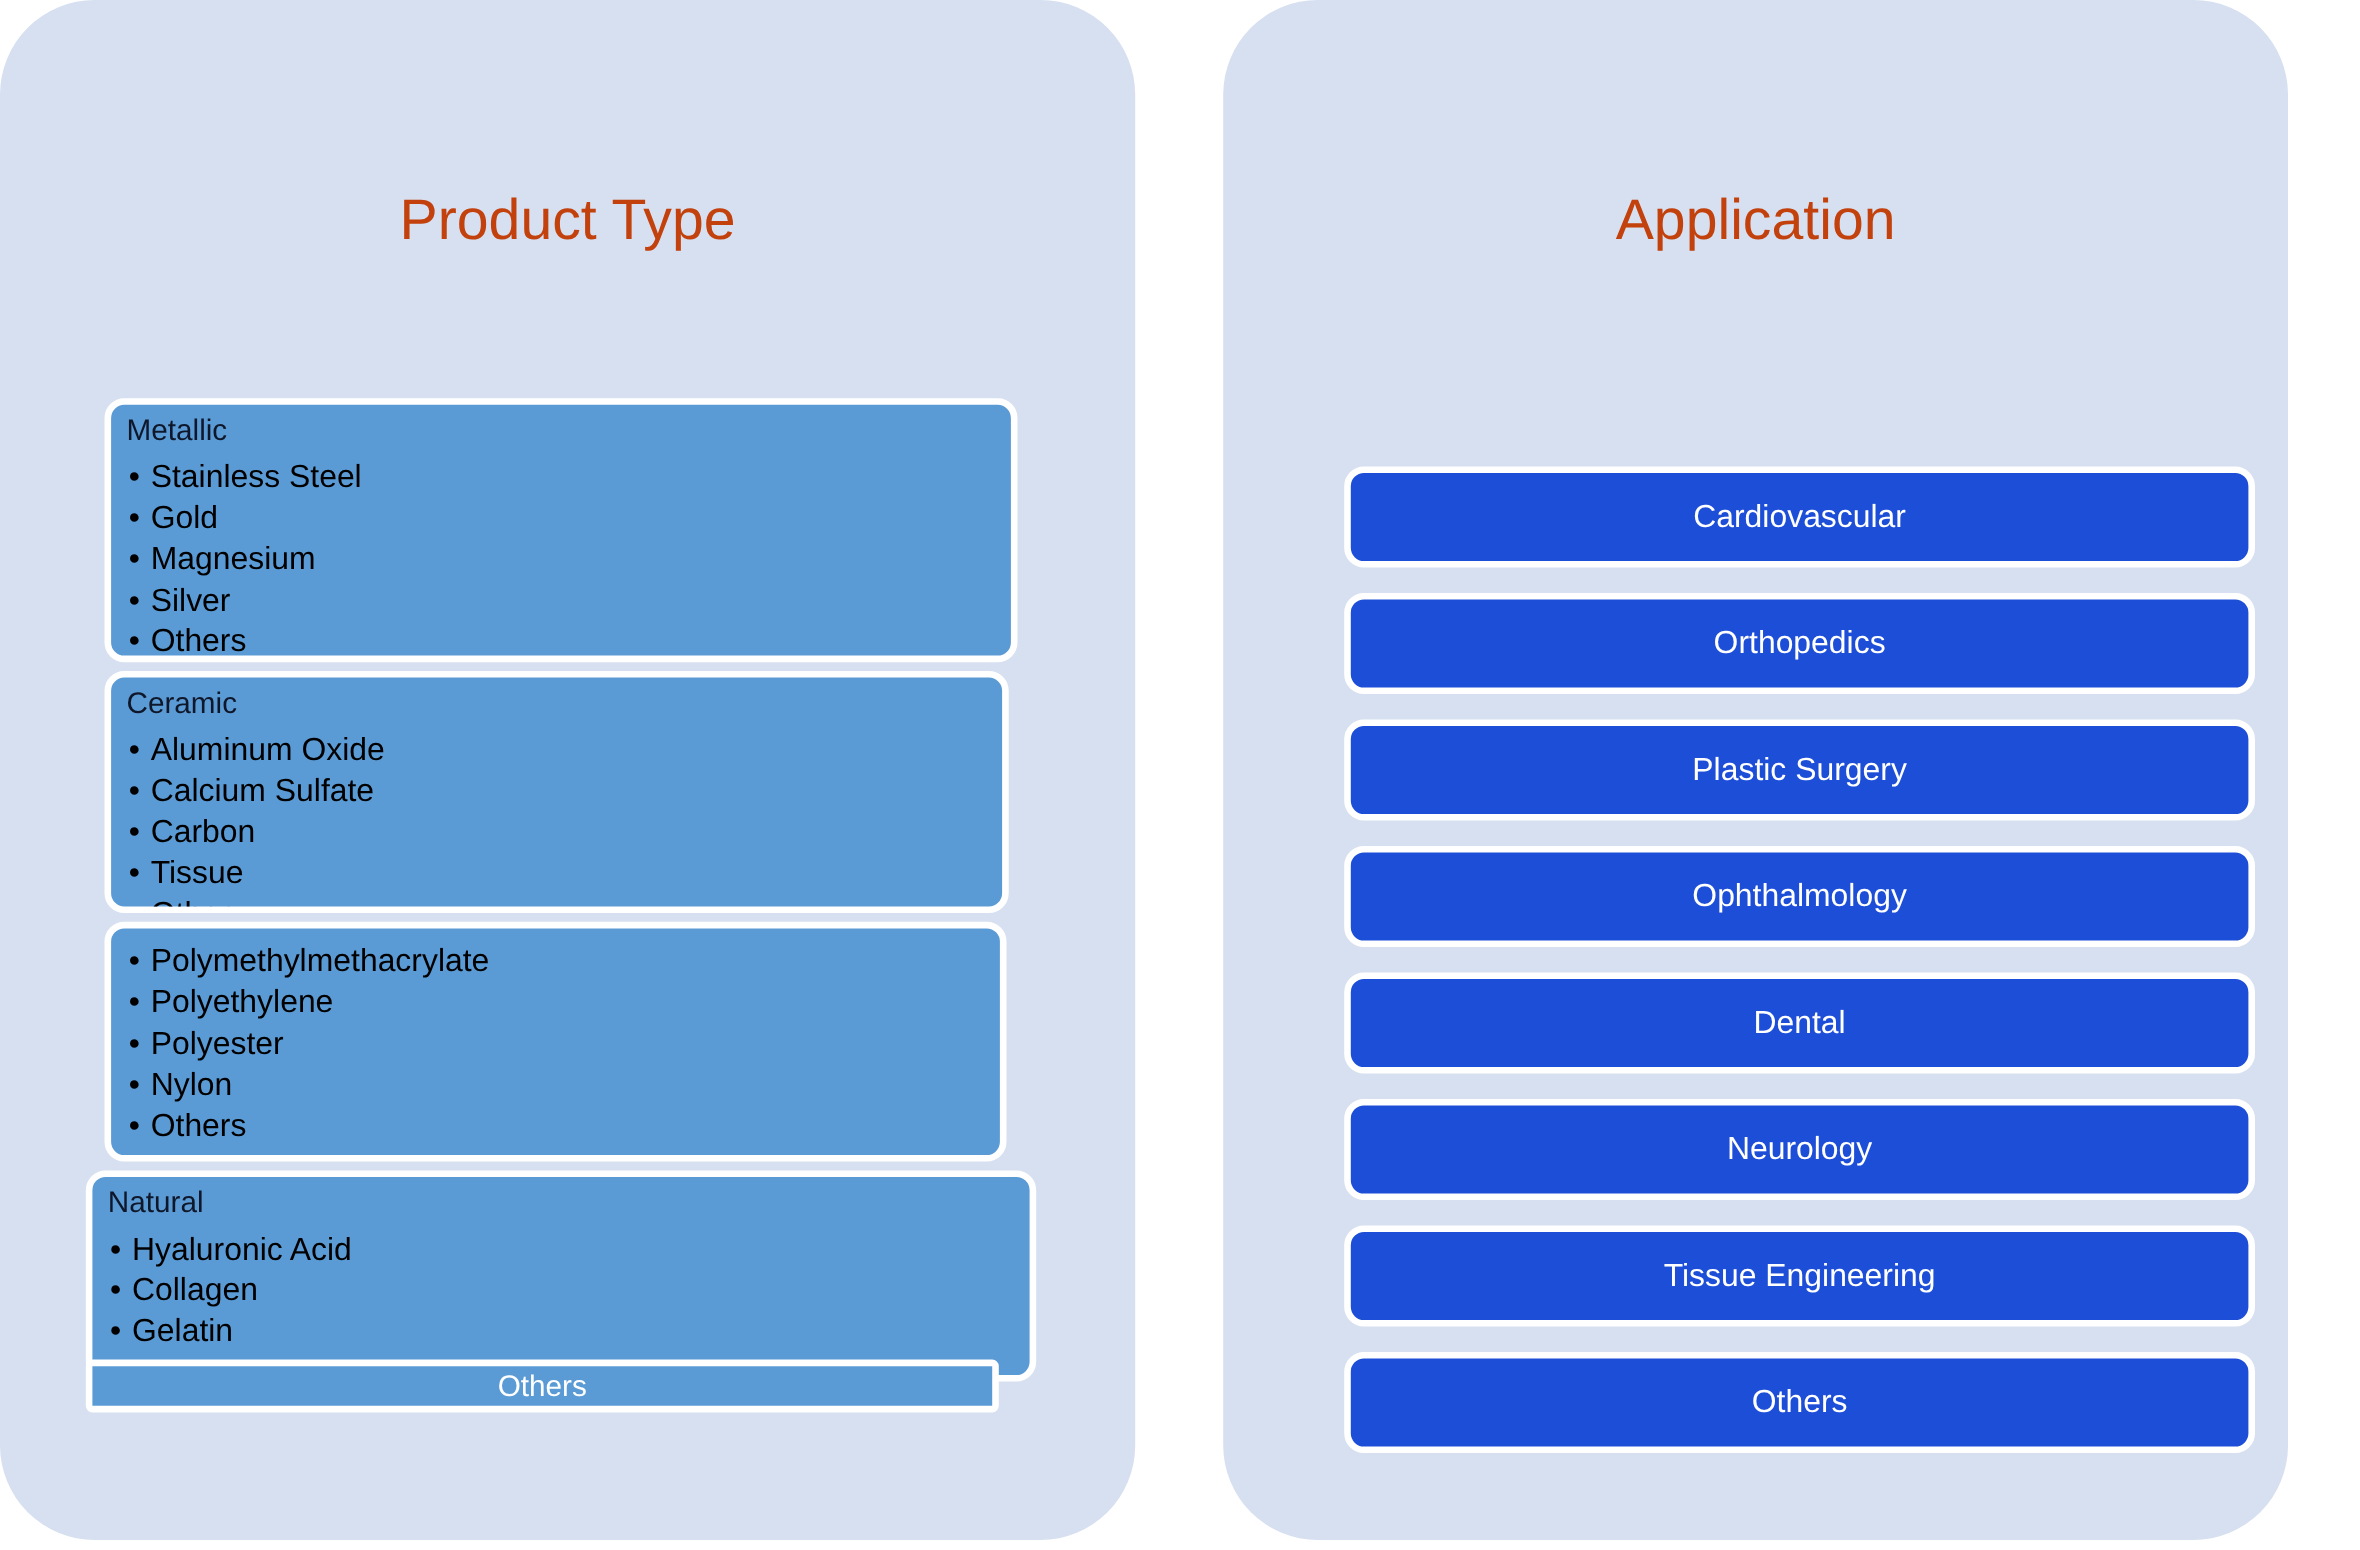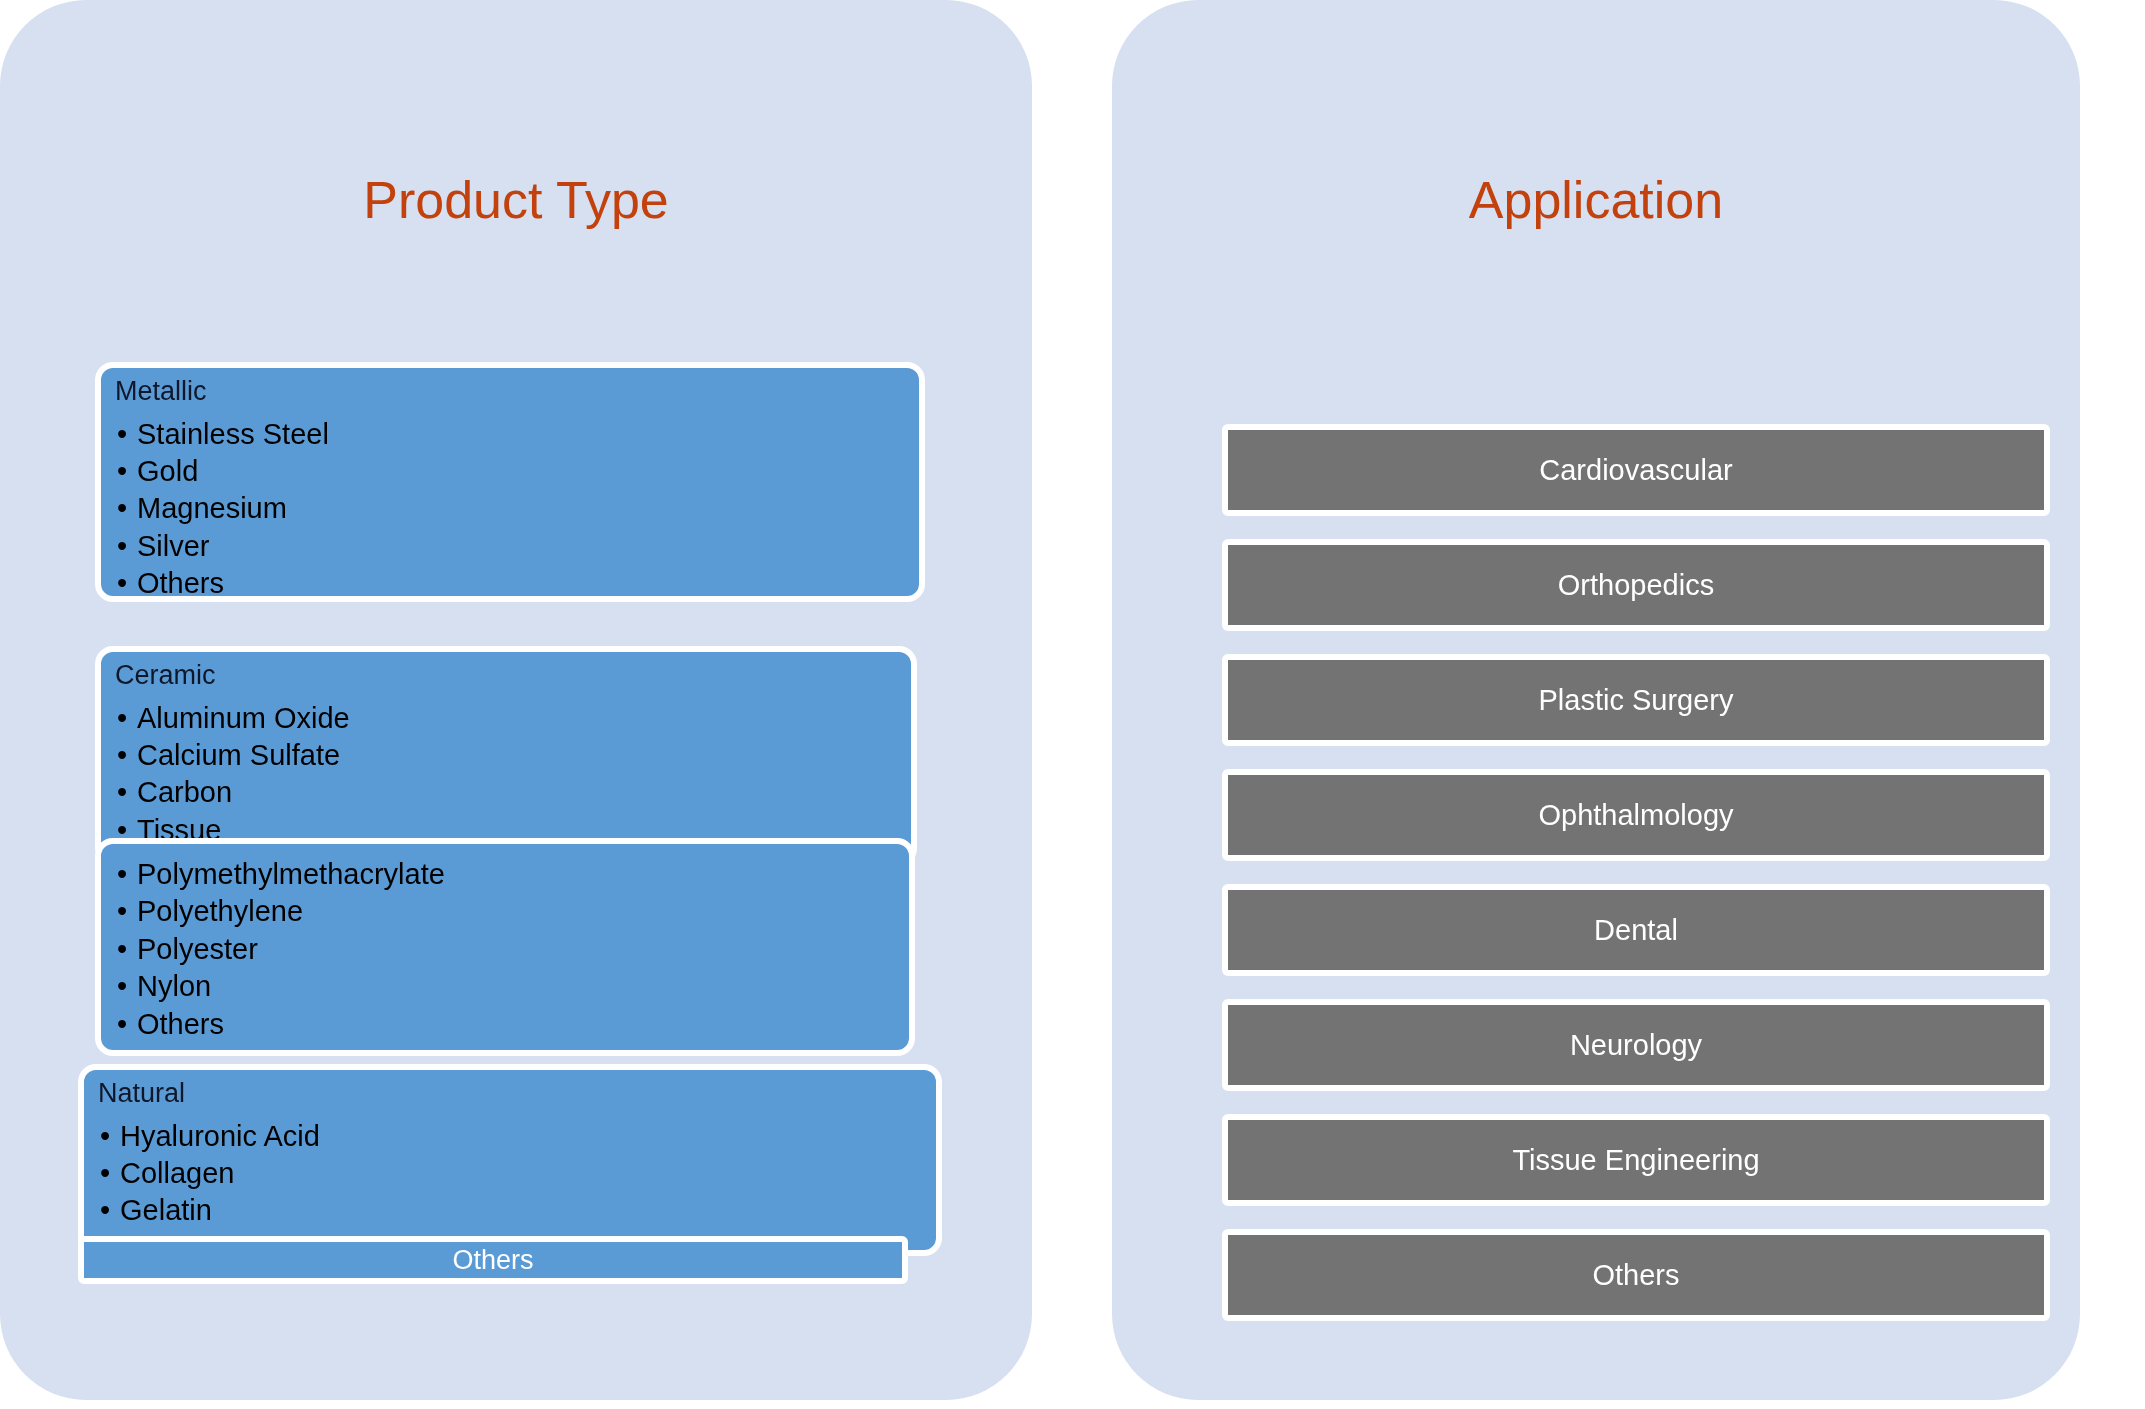--- a/index.html
+++ b/index.html
@@ -83,21 +83,21 @@
     white-space: nowrap;
   }
   .cat-card__list li::before {
     content: "\2022";
     display: inline-block;
     width: 20px;
     margin-left: 2px;
   }
 
   .cat-card--metallic { left: 95px;  top: 362px;  width: 830px;  height: 240px; }
-  .cat-card--ceramic  { left: 95px;  top: 610px;  width: 822px;  height: 220px; margin-top: 36px; }
+  .cat-card--ceramic  { left: 95px;  top: 610px;  width: 822px;  height: 220px; }
   .cat-card--polymer  { left: 95px;  top: 838px;  width: 820px;  height: 218px; }
   .cat-card--natural  { left: 78px;  top: 1064px; width: 864px;  height: 192px; }
 
   .others-bar {
     position: absolute;
     left: 78px;
     top: 1236px;
     width: 830px;
     height: 48px;
     background: #5b9bd5;
@@ -112,23 +112,23 @@
   }
 
   
   .app-list {
     position: absolute;
     left: 1222px;
     top: 424px;
     width: 828px;
   }
   .app-card {
-    background: #737373;
+    background: #1d4ed8;
     border: 6px solid #ffffff;
-    border-radius: 6px;
+    border-radius: 18px;
     box-sizing: border-box;
     height: 92px;
     margin-bottom: 23px;
     display: flex;
     align-items: center;
     justify-content: center;
     color: #ffffff;
     font-size: 29px;
     line-height: 1;
   }

